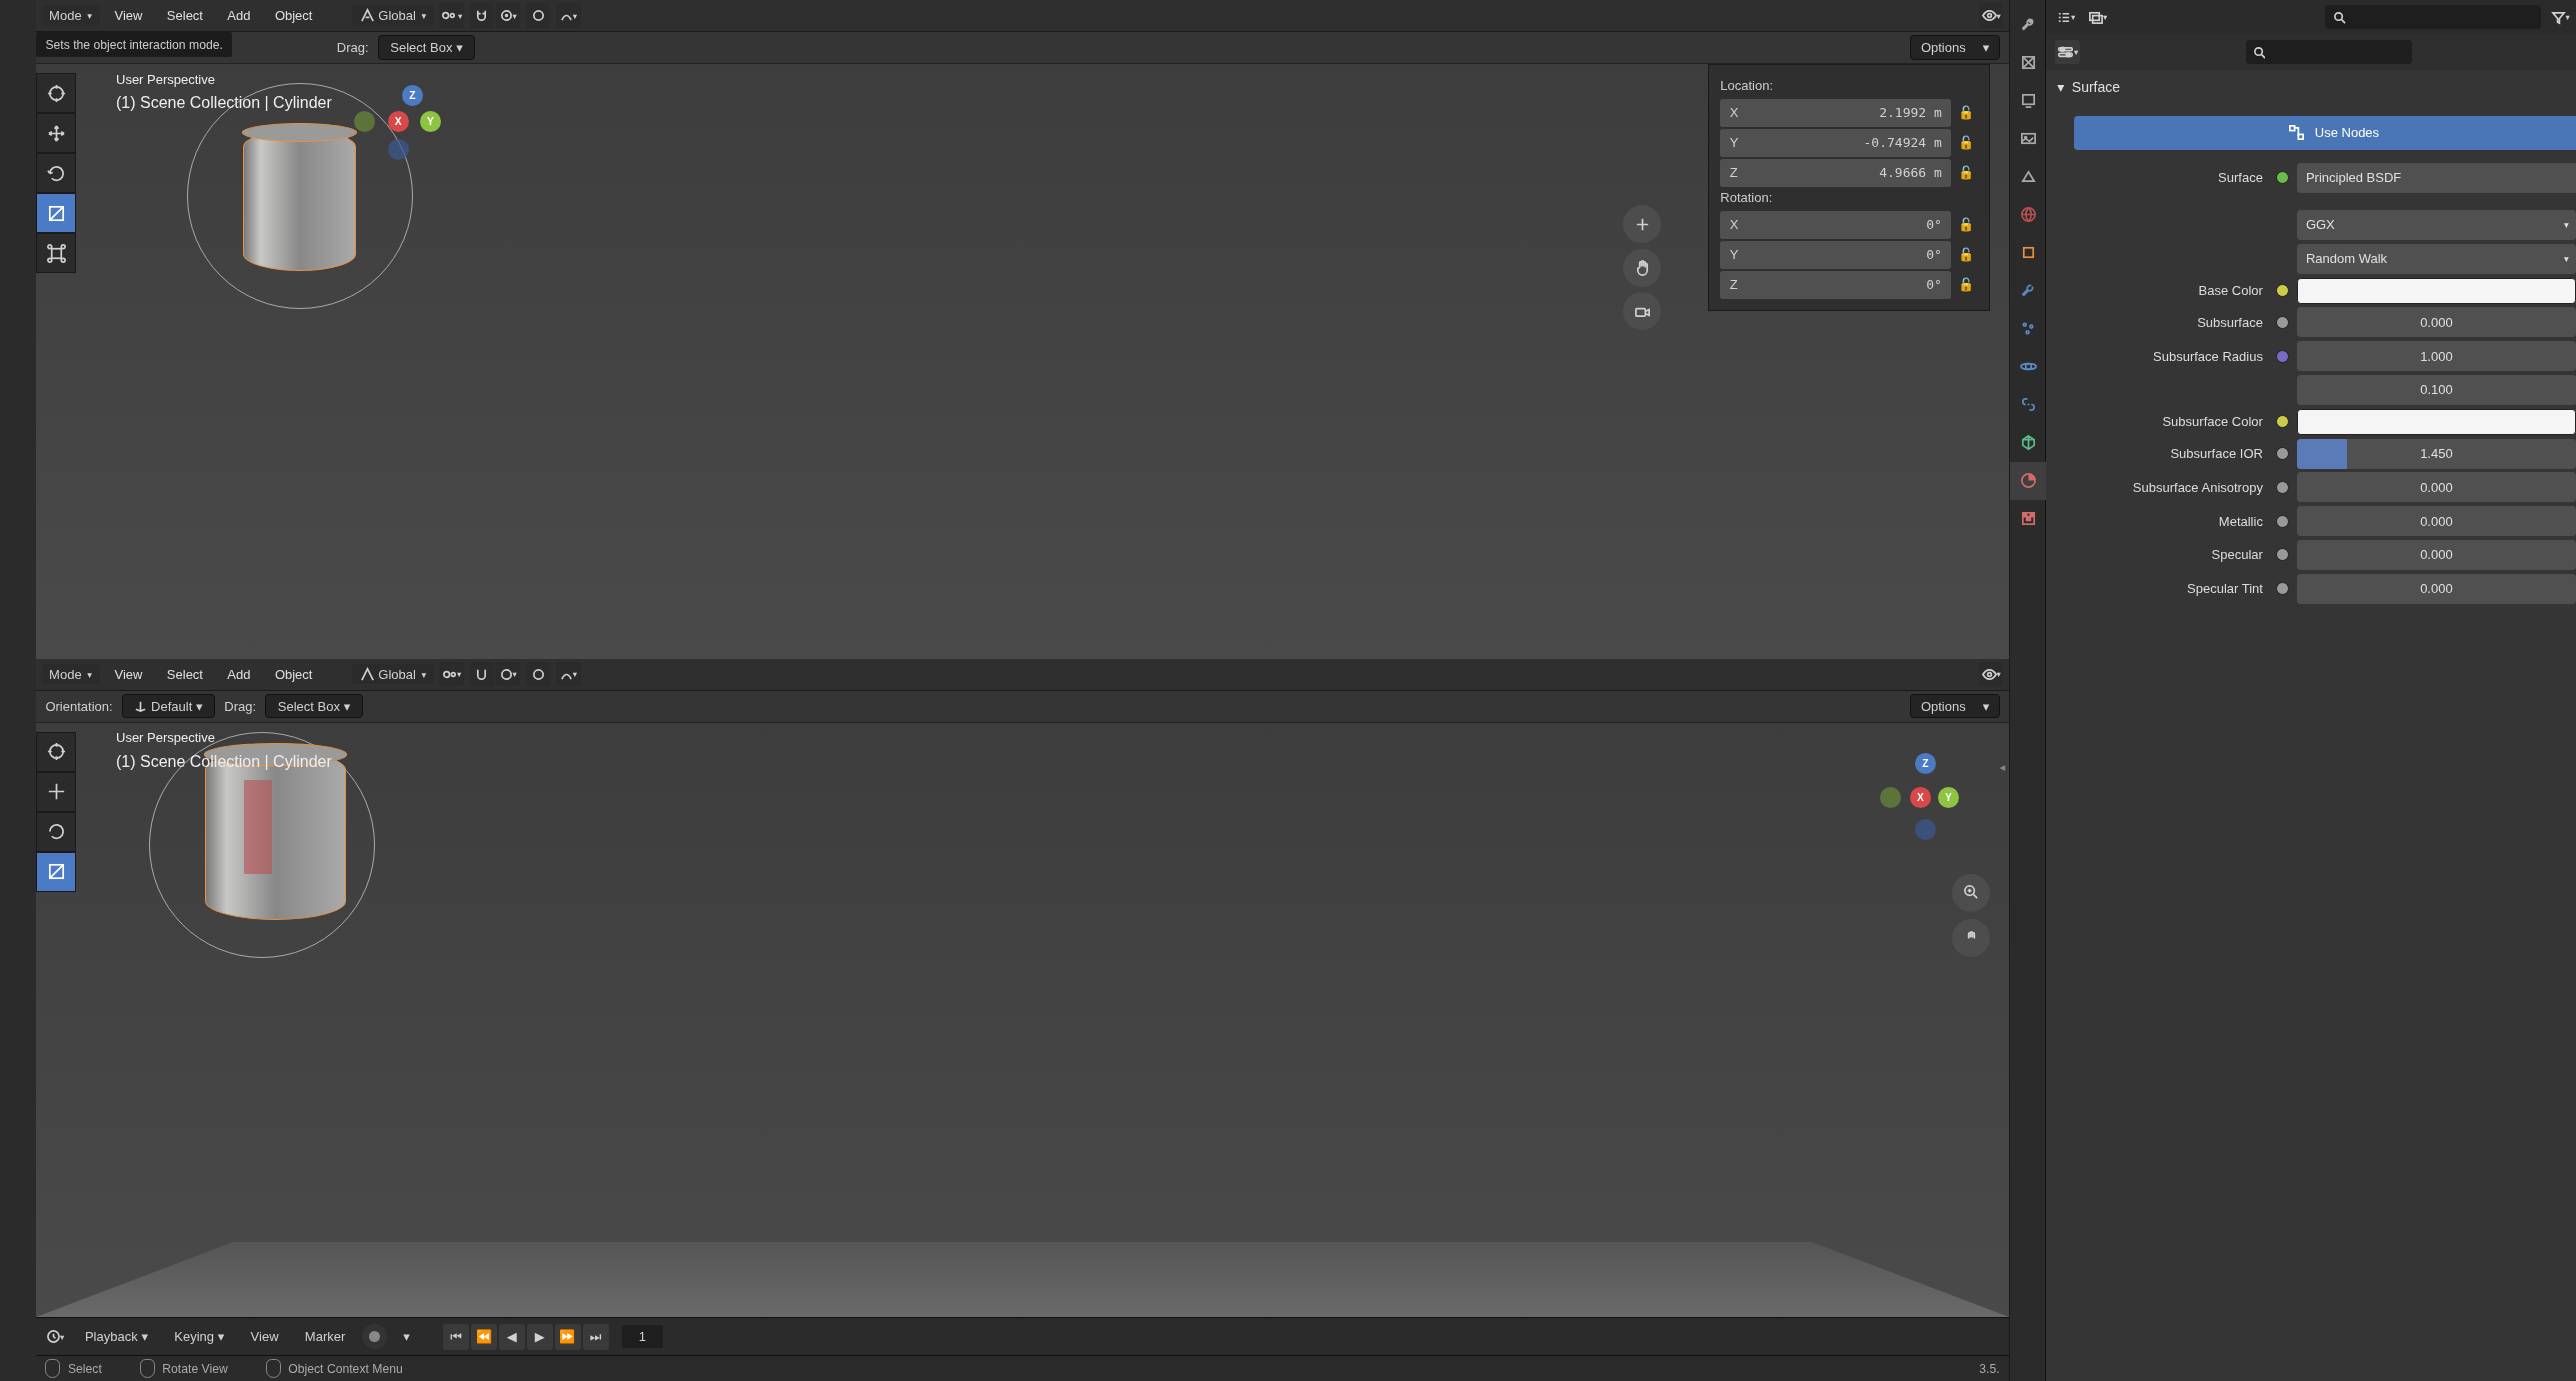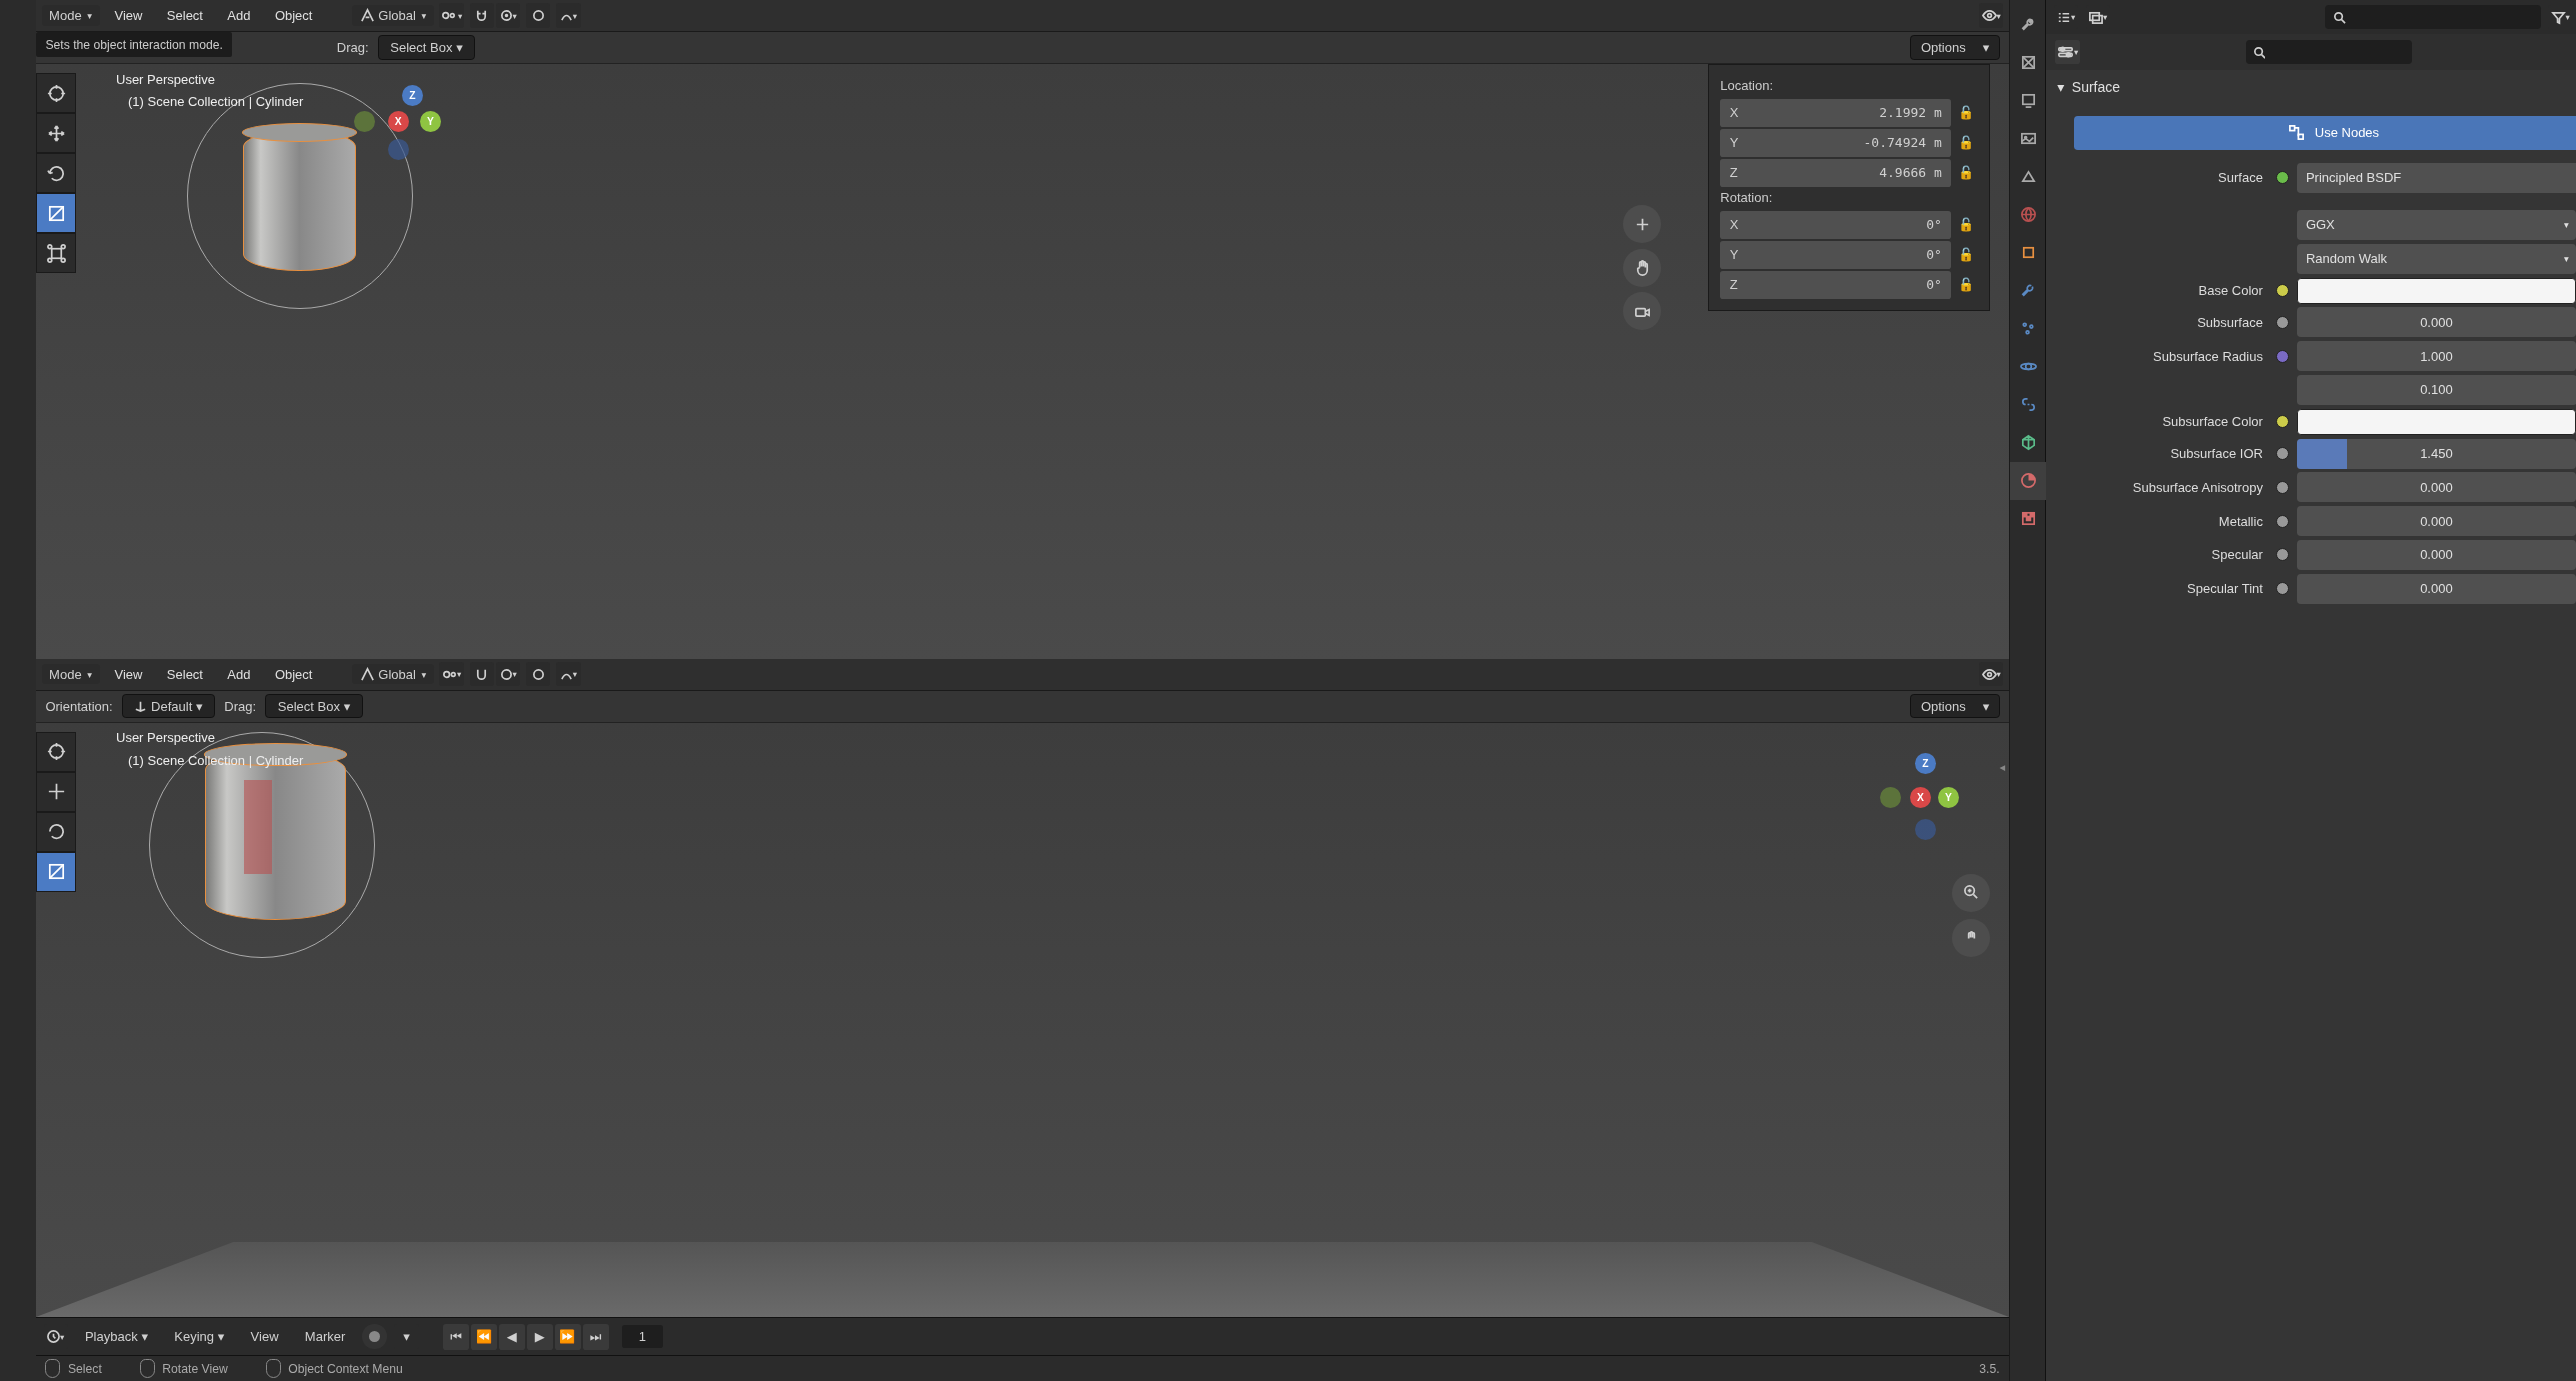--- a/index.html
+++ b/index.html
@@ -20,21 +20,21 @@
 
 .secondbar { display: flex; align-items: center; height: 32px; background: #353535; padding: 0 9.4px; gap: 9.4px; border-bottom: 0.9px solid #222; position: relative; }
 .tooltip { position: absolute; left: 0; top: 0; background: #1c1c1c; color: #ccc; padding: 5.6px 9.4px; font-size: 12.2px; border-radius: 2px; z-index: 10; }
 .select-box { background: #242424; border: 0.9px solid #111; border-radius: 3.8px; padding: 3.8px 11.3px; display: flex; align-items: center; gap: 3.8px; }
 .options-btn { margin-left: auto; background: #242424; border: 0.9px solid #111; border-radius: 3.8px; padding: 3.8px 9.4px; display: flex; align-items: center; gap: 17px; }
 
 
 .viewport-area { position: relative; flex: 1; background: #3f3f3f; overflow: hidden; }
 .viewport { position: relative; width: 100%; height: 100%; background: linear-gradient(180deg, #3d3d3d 0%, #4a4a4a 100%); }
 .vp-label { position: absolute; left: 80px; top: 7.5px; font-size: 13px; color: #eee; }
-.vp-sublabel { position: absolute; left: 92px; top: 30px; font-size: 13px; color: #eee; }
+.vp-sublabel { position: absolute; left: 80px; top: 30px; font-size: 16px; color: #eee; }
 
 .toolbar-left { position: absolute; left: 0; top: 9.4px; display: flex; flex-direction: column; gap: 0; }
 .tool-btn { width: 40px; height: 40px; background: #2b2b2b; border: 0.9px solid #1a1a1a; display: flex; align-items: center; justify-content: center; cursor: pointer; }
 .tool-btn.active { background: #4b7bc4; }
 .tool-btn svg { width: 21px; height: 21px; }
 
 
 .transform-panel { position: absolute; right: 19px; top: 0; width: 282px; background: #2f2f2f; border: 0.9px solid #1a1a1a; padding: 9.4px 11.3px; }
 .tp-label { font-size: 13px; color: #ccc; margin: 3.8px 0 5.6px; }
 .tp-row { display: flex; align-items: center; margin: 1.9px 0; gap: 7.5px; }

